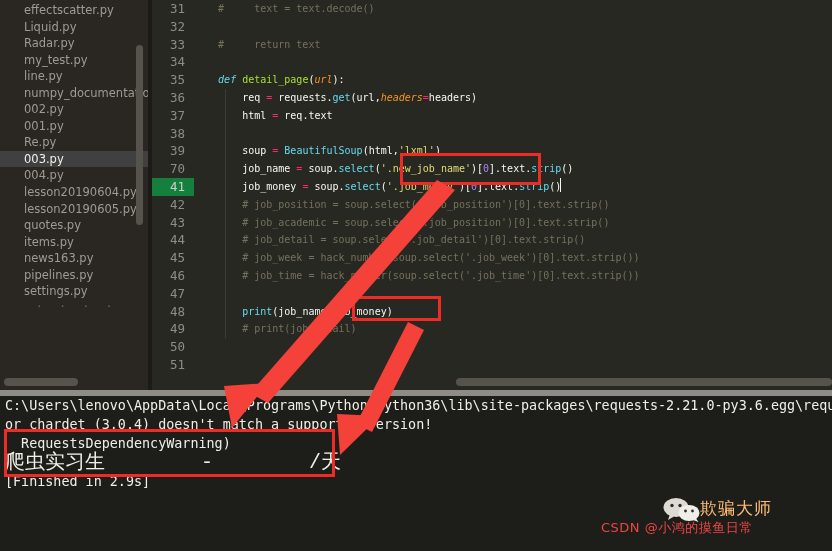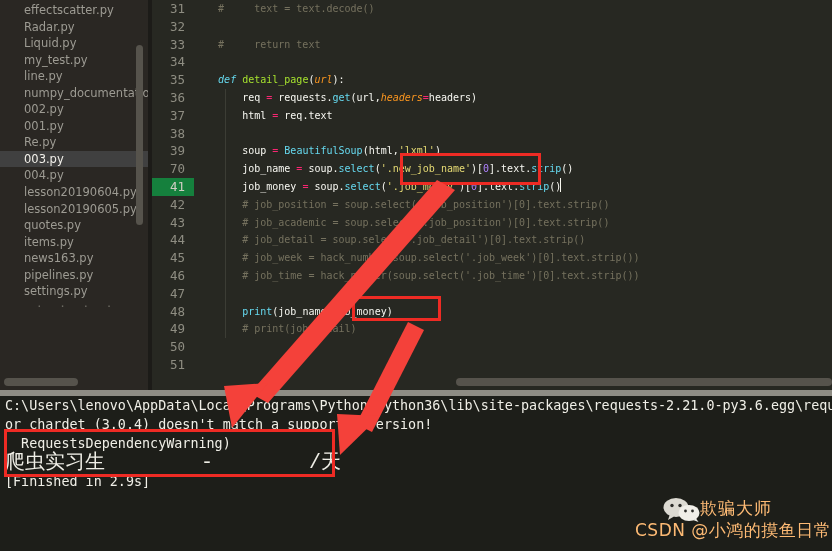--- a/index.html
+++ b/index.html
@@ -190,37 +190,37 @@
     position: absolute;
     left: 700px; top: 497px;
     color: #fdba74;
     font-family: "DejaVu Sans", sans-serif;
     font-size: 17px;
     letter-spacing: 1px;
   }
   #wm-wechat { position: absolute; left: 663px; top: 498px; }
   #wm-csdn {
     position: absolute;
-    left: 635px; top: 519px;
-    color: #fdba74;
+    left: 601px; top: 519px;
+    color: #ef4444;
     font-family: "DejaVu Sans", sans-serif;
-    font-size: 17px;
+    font-size: 13px;
     letter-spacing: 0.5px;
   }
 </style>
 </head>
 <body>
 
 <div id="app">
 
   <div id="sidebar">
     <div id="sidebar-list">
         <div class="side-item"><span>effectscatter.py</span></div>
+        <div class="side-item"><span>Liquid.py</span></div>
         <div class="side-item"><span>Radar.py</span></div>
-        <div class="side-item"><span>Liquid.py</span></div>
         <div class="side-item"><span>my_test.py</span></div>
         <div class="side-item"><span>line.py</span></div>
         <div class="side-item"><span>numpy_documentatio</span></div>
         <div class="side-item"><span>002.py</span></div>
         <div class="side-item"><span>001.py</span></div>
         <div class="side-item"><span>Re.py</span></div>
         <div class="side-item selected"><span>003.py</span></div>
         <div class="side-item"><span>004.py</span></div>
         <div class="side-item"><span>lesson20190604.py</span></div>
         <div class="side-item"><span>lesson20190605.py</span></div>

